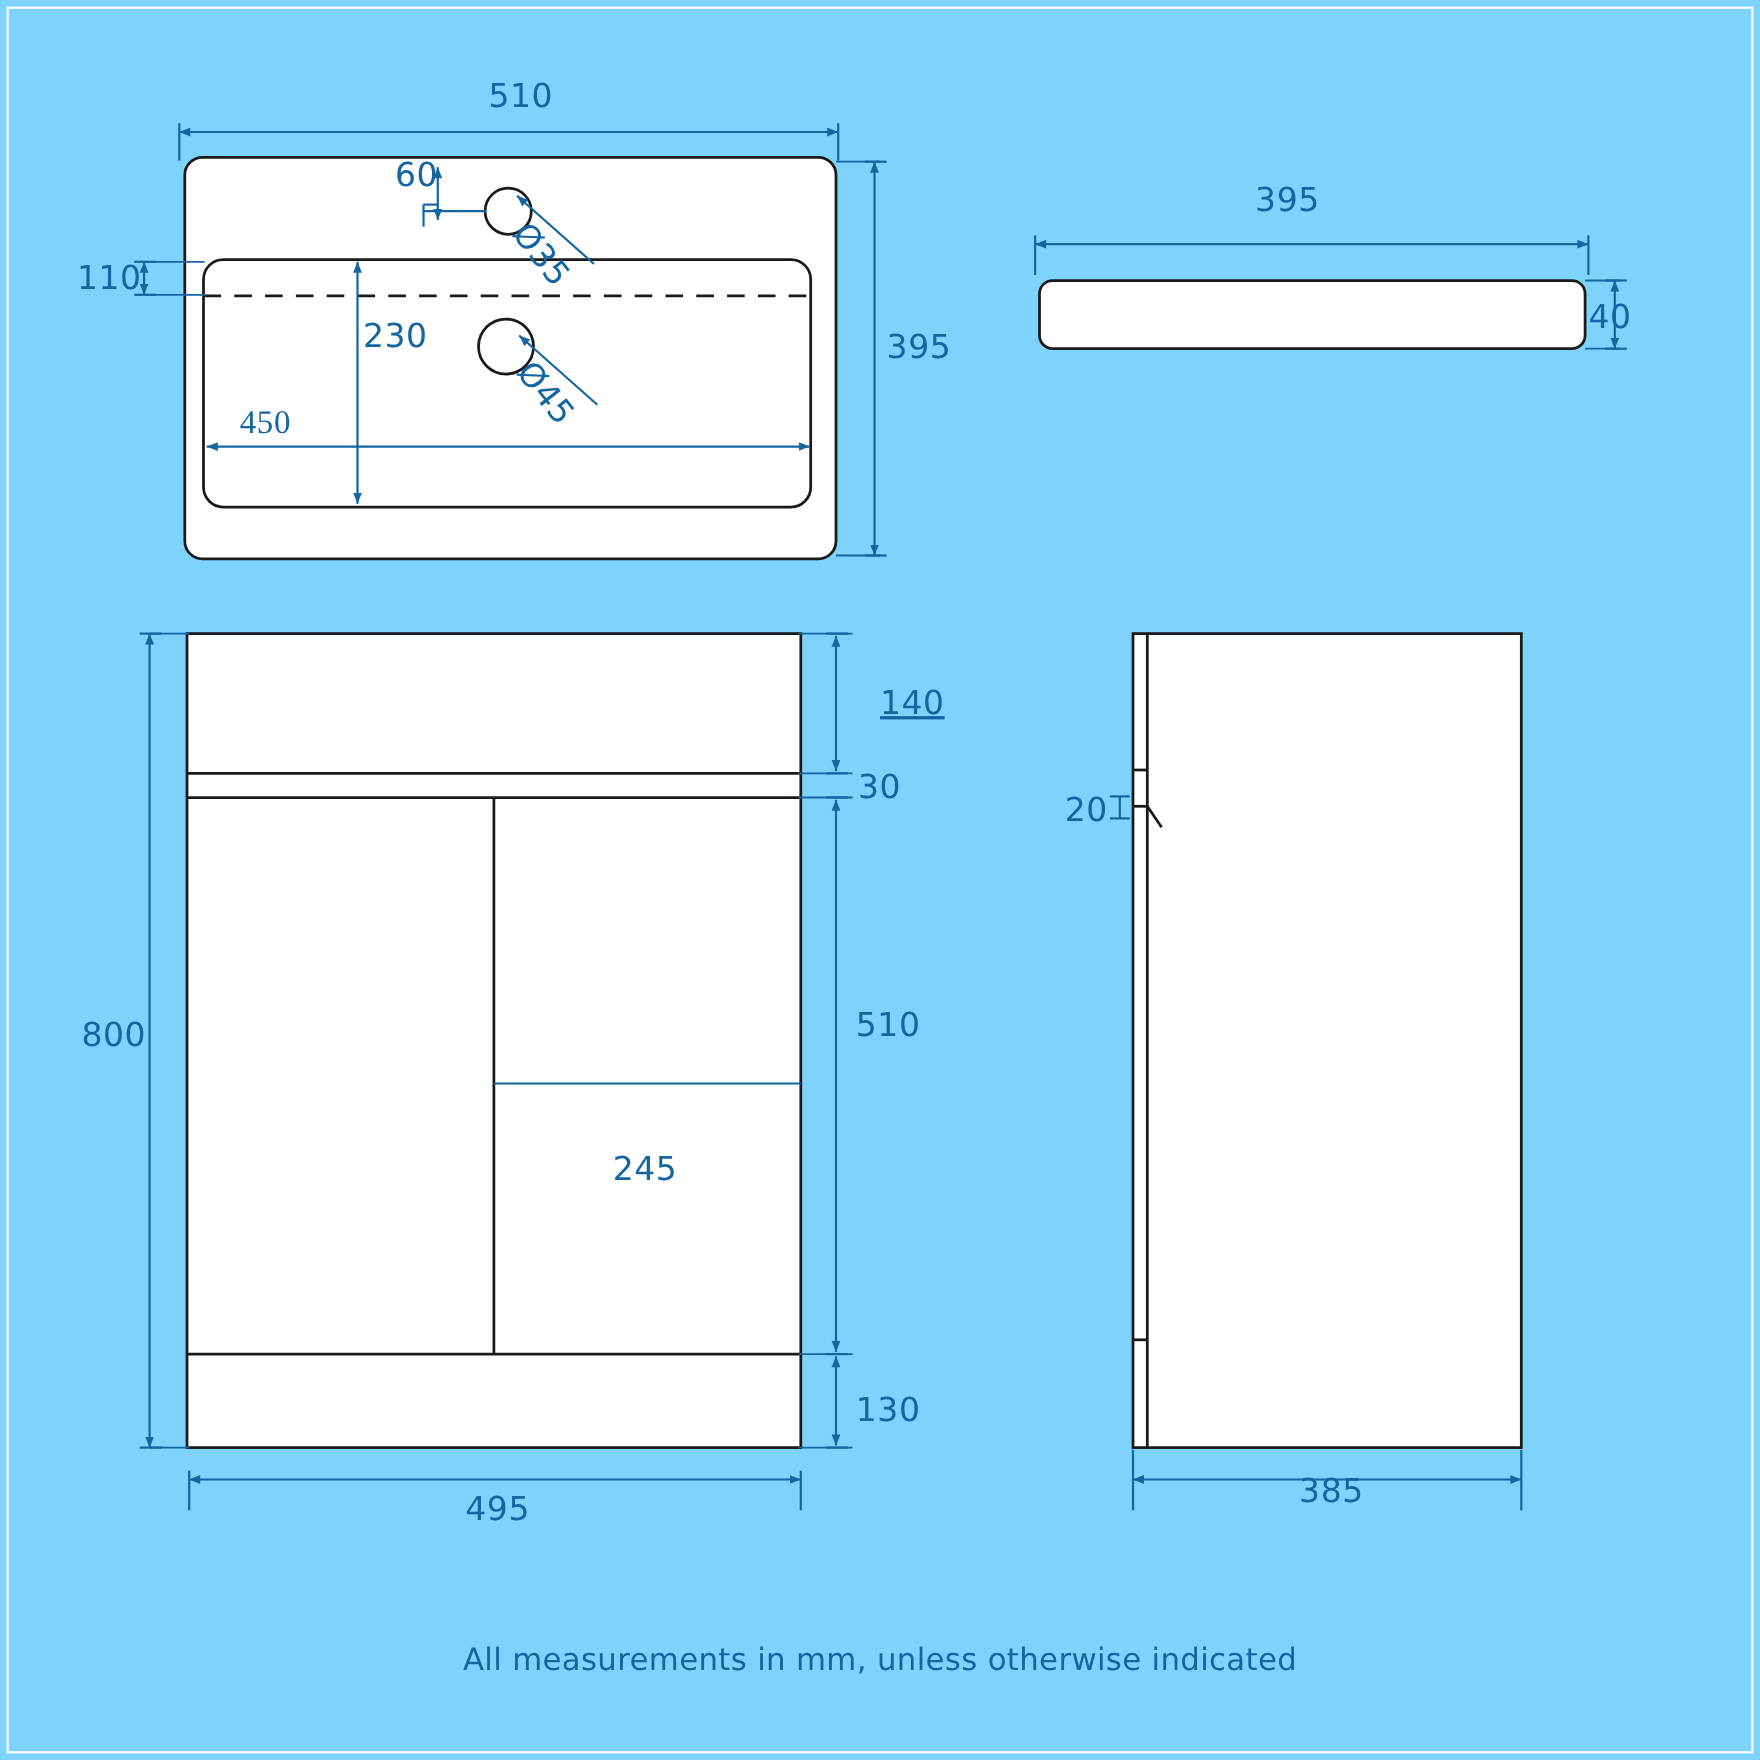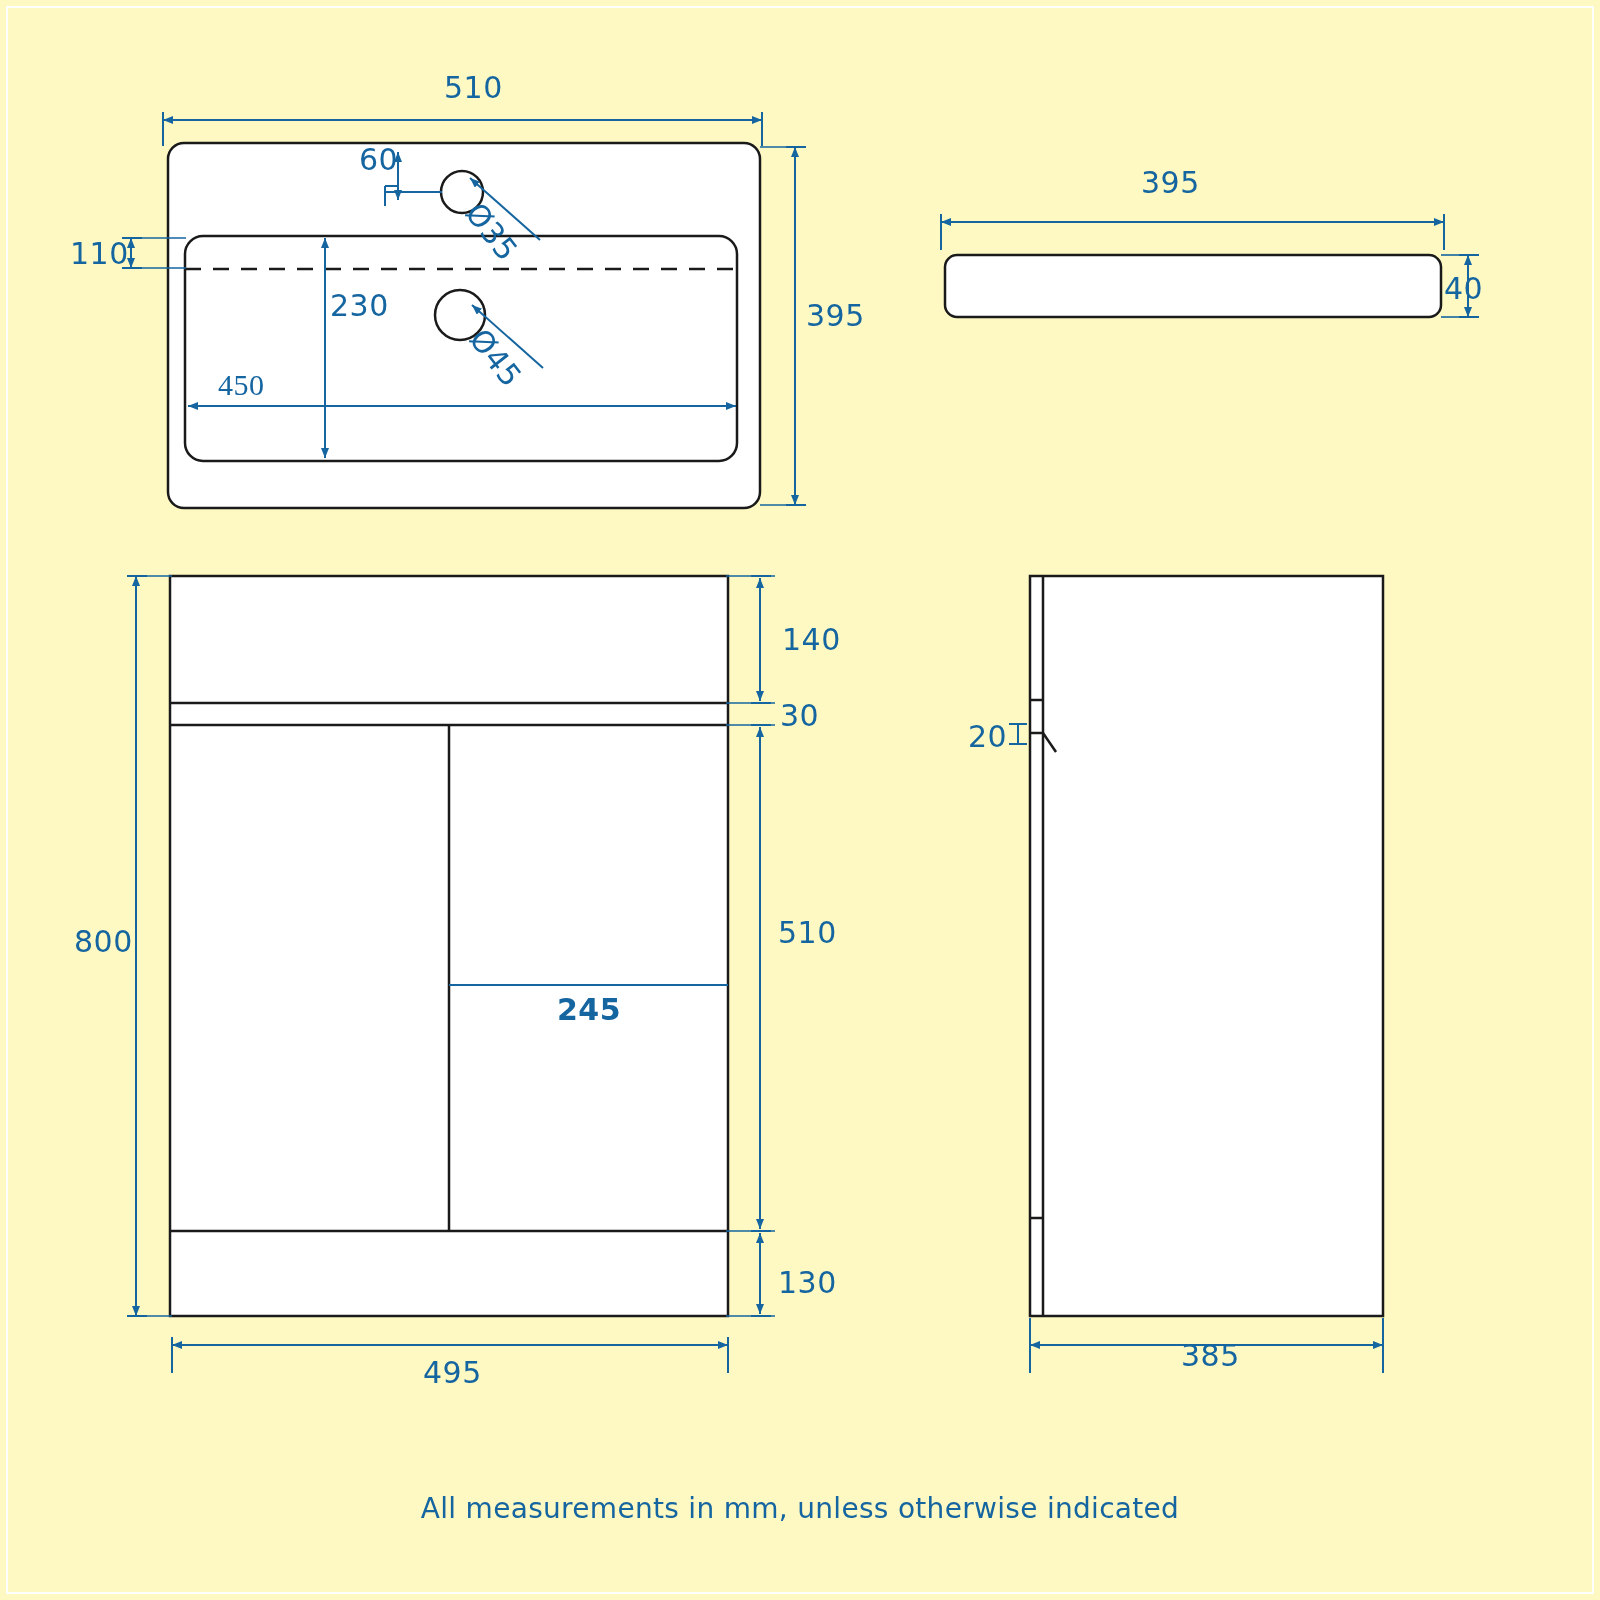--- a/index.html
+++ b/index.html
@@ -10,21 +10,21 @@
     width: 1600px;
     height: 1600px;
     background: #ddeefb;
     font-family: "DejaVu Sans", sans-serif;
     overflow: hidden;
   }
   #sheet {
     position: relative;
     width: 1600px;
     height: 1600px;
-    background: #fef9c3;
+    background: #7dd3fc;
   }
   .border-frame {
     position: absolute;
     left: 6px; top: 6px;
     width: 1588px; height: 1588px;
     border: 2px solid #ffffff;
     box-sizing: border-box;
   }
   svg.dwg {
     position: absolute;
@@ -211,29 +211,29 @@
   <div class="dim-text" style="left:330px; top:288px;text-align:right;">230</div>
 
   <div class="dim-text" style="left:218px; top:368px;font-family:Liberation Serif, serif;">450</div>
 
   <div class="dim-text" style="left:1141px; top:165px;">395</div>
 
   <div class="dim-text" style="left:1444px; top:271px;">40</div>
 
   <div class="dim-text" style="left:74px; top:924px;">800</div>
 
-  <div class="dim-text" style="left:782px; top:622px;">140</div>
+  <div class="dim-text" style="left:800px; top:622px;text-decoration:underline;">140</div>
 
   <div class="dim-text" style="left:780px; top:698px;">30</div>
 
   <div class="dim-text" style="left:778px; top:915px;">510</div>
 
   <div class="dim-text" style="left:778px; top:1243px;margin-top:22px;">130</div>
 
-  <div class="dim-text" style="left:557px; top:992px;font-weight:bold;">245</div>
+  <div class="dim-text" style="left:557px; top:1046px;">245</div>
 
   <div class="dim-text" style="left:423px; top:1355px;">495</div>
 
   <div class="dim-text" style="left:968px; top:719px;">20</div>
 
   <div class="dim-text" style="left:1181px; top:1338px;">385</div>
 
   <div class="footer-note">All measurements in mm, unless otherwise indicated</div>
 
 </div>

